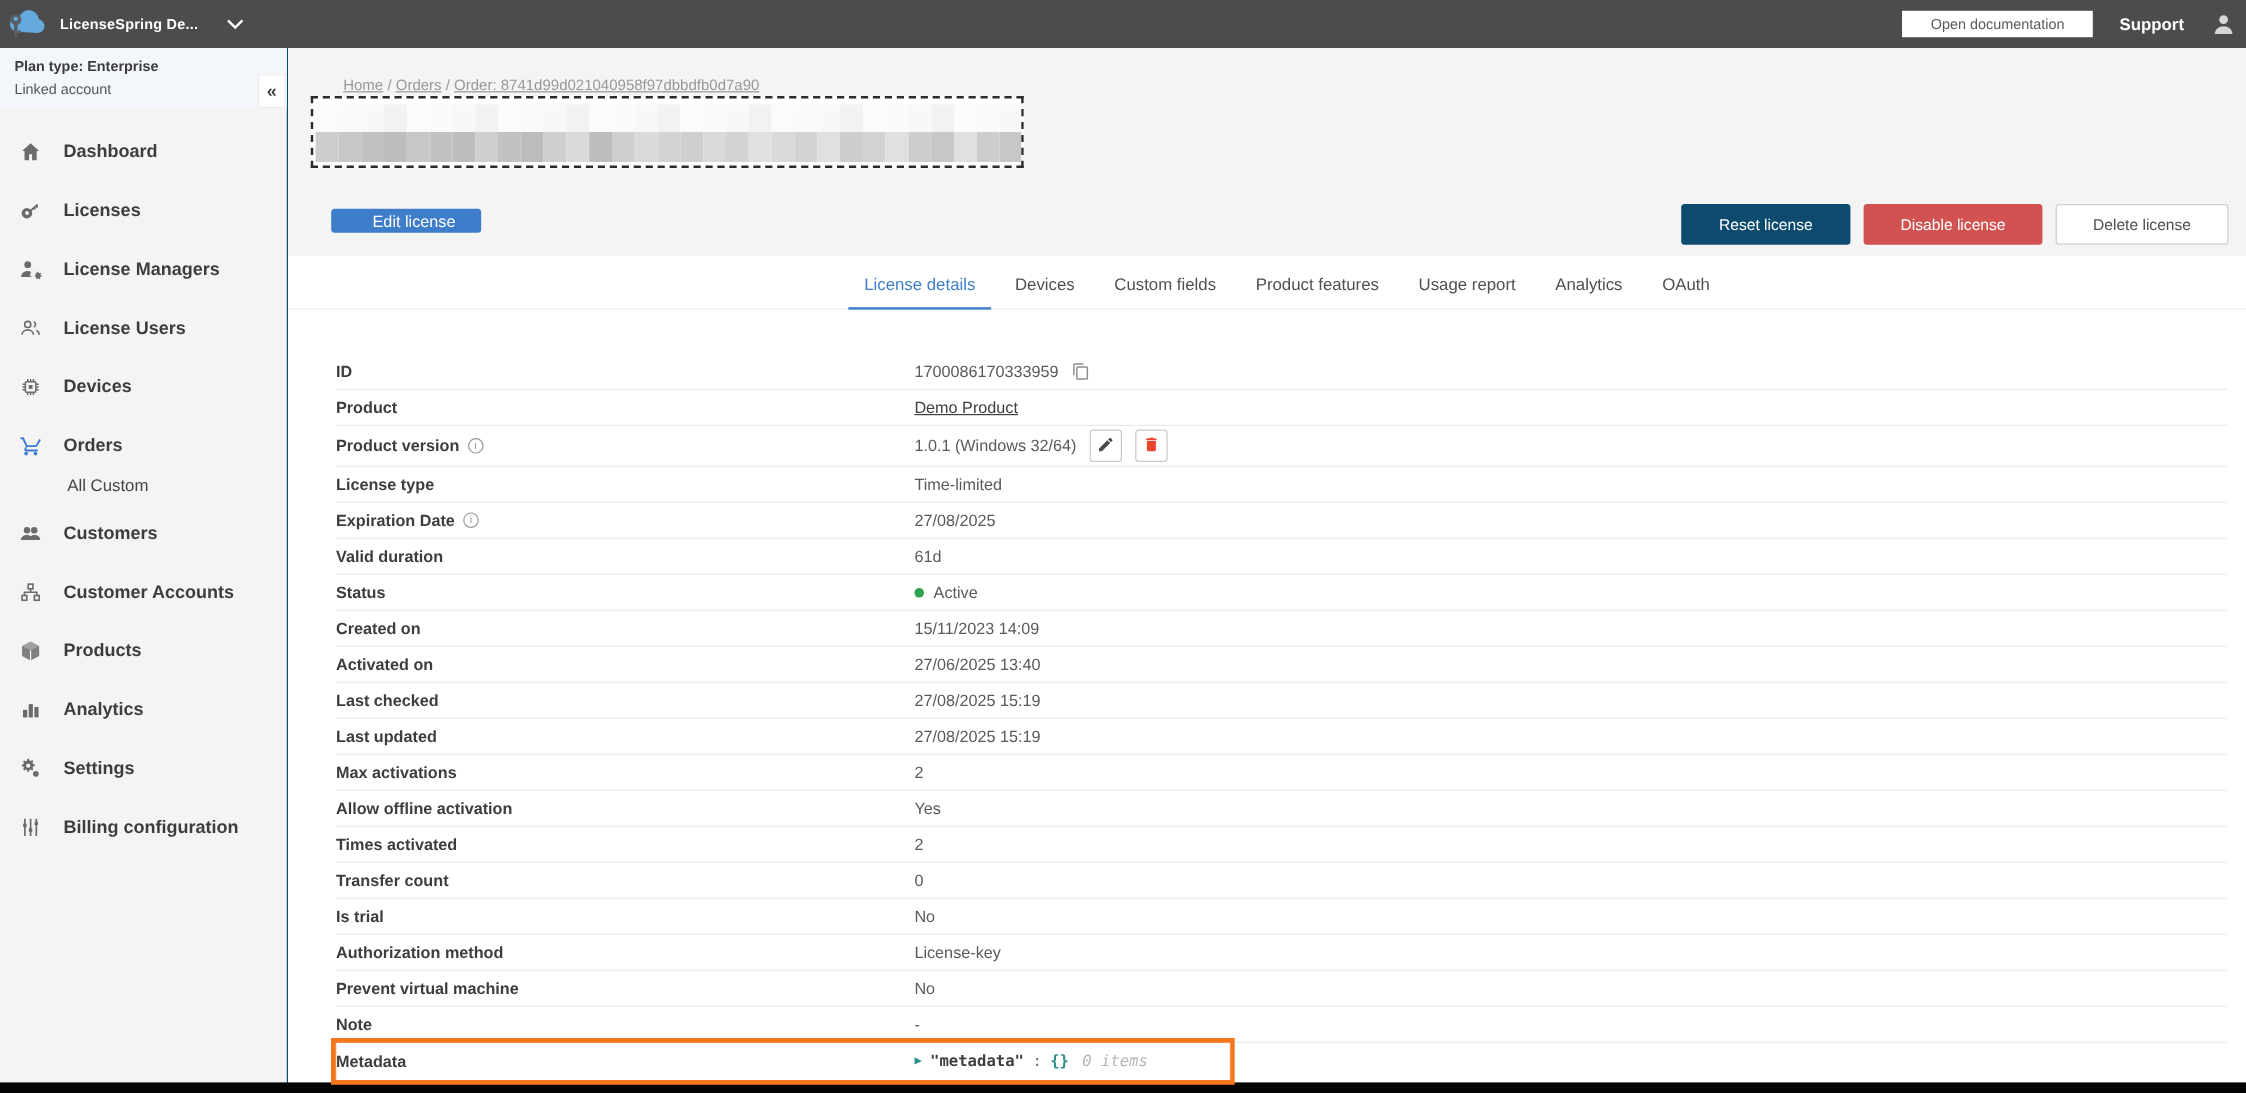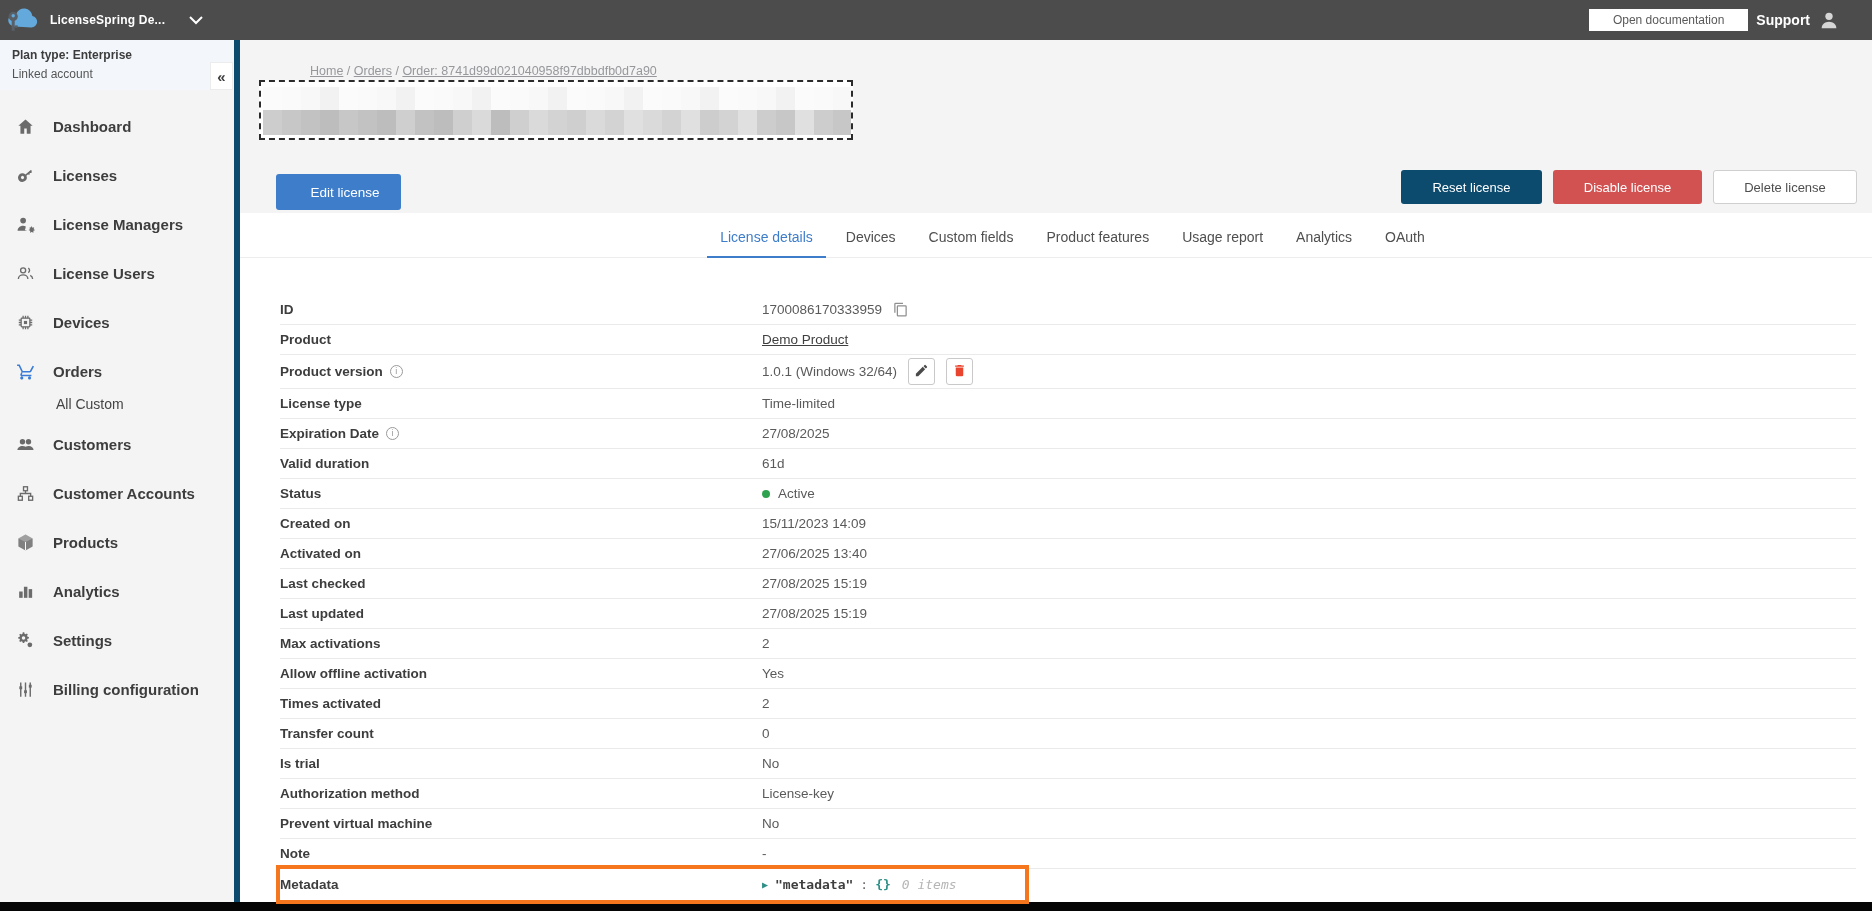--- a/index.html
+++ b/index.html
@@ -4,58 +4,58 @@
 <style>
   * { margin:0; padding:0; box-sizing:border-box; }
   html,body { width:1872px; height:911px; overflow:hidden; background:#f4f4f4;
               font-family:"Liberation Sans", sans-serif; }
 
   
   .header { height:40px; background:#4c4c4c; display:flex; align-items:center; color:#fff; position:relative; z-index:7; }
   .logo-wrap { width:240px; display:flex; align-items:center; gap:10px; padding-left:4px; }
   .app-title { font-size:12px; font-weight:bold; letter-spacing:.2px; white-space:nowrap; }
   .title-chevron { margin-left:14px; display:flex; align-items:center; cursor:pointer; }
-  .header-right { margin-left:auto; display:flex; align-items:center; gap:8px; padding-right:32px; }
+  .header-right { margin-left:auto; display:flex; align-items:center; gap:22px; padding-right:8px; }
   .doc-btn { background:#fff; color:#5a5a5a; font-size:12px; border:none; padding:4px 24px; cursor:pointer; font-family:inherit; }
   .support { font-size:14px; font-weight:bold; cursor:pointer; }
   .user-icon svg { display:block; }
 
   
   .app { display:flex; height:871px; }
-  .sidebar { width:240px; background:#f4f4f4; border-right:6px solid #0c4a6e; position:relative; flex:none; }
+  .sidebar { width:240px; background:#f4f4f4; border-right:1px solid #0c4a6e; position:relative; flex:none; }
   .main { flex:1; position:relative; background:#f4f4f4; }
 
   
   .plan-box { background:#f3f7fc; height:50px; padding:8px 12px; position:relative; }
   .plan-type { font-size:12px; font-weight:bold; color:#3c3c3c; }
   .linked { font-size:12px; color:#555; margin-top:5px; }
   .collapse-btn { position:absolute; right:1px; top:22px; width:23px; height:28px; background:#fff;
                   border:1px solid #ececec; color:#3f3f3f; font-size:15px; font-weight:bold;
                   display:flex; align-items:center; justify-content:center; cursor:pointer; }
   .nav { padding-top:12px; }
   .nav-item { height:49px; display:flex; align-items:center; padding-left:15px; gap:17px;
               font-size:15px; font-weight:600; color:#3d3d3d; cursor:pointer; }
   .nav-item.sub { height:32px; margin-top:-8px; padding-left:56px; font-weight:400; font-size:14px; color:#444; }
   .nav-icon { width:21px; height:21px; display:flex; align-items:center; justify-content:center; color:#6b6b6b; flex:none; }
   .nav-icon svg { width:19px; height:19px; }
   .nav-icon.blue { color:#3a7bd5; }
 
   
-  .breadcrumb { position:absolute; left:46px; top:24px; font-size:12.5px; color:#97989c;margin-left:24px; }
+  .breadcrumb { position:absolute; left:46px; top:24px; font-size:12.5px; color:#97989c; }
   .breadcrumb .bc-link, .breadcrumb .bc-cur { text-decoration:underline; color:#97989c; cursor:pointer; }
   .breadcrumb .bc-cur { cursor:default; }
   .key-box { position:absolute; left:19px; top:40px; width:594px; height:60px; border:2px dashed #2b2b2b; background:#fff; padding:5px 2px 0 2px; overflow:hidden; }
   .key-row { display:flex; }
   .key-row .blk { width:19px; flex:none; }
   .key-row1 .blk { height:23px; }
   .key-row2 .blk { height:25px; }
 
   
   .btn { border:none; border-radius:3px; font-family:inherit; font-size:13px; cursor:pointer; }
-  .edit-btn { position:absolute; left:36px; top:134px; width:125px; height:36px; background:#3d7dca; color:#fff; font-size:13.5px;padding-left:13px; }
+  .edit-btn { position:absolute; left:36px; top:134px; width:125px; height:20px; background:#3d7dca; color:#fff; font-size:13.5px;padding-left:13px; }
   .right-actions { position:absolute; top:130px; right:15px; display:flex; gap:11px; }
   .right-actions .btn { height:34px; }
   .reset-btn { width:141px; background:#0c4a6e; color:#fff; }
   .disable-btn { width:149px; background:#d25252; color:#fff; }
   .delete-btn { width:144px; background:#fff; color:#4f4f4f; border:1px solid #cfcfcf; }
 
   
   .panel { position:absolute; left:0; right:0; top:173px; bottom:0; background:#fff; }
   .tabs { display:flex; align-items:flex-end; height:45px; padding-left:40px; border-bottom:1px solid #ededed;justify-content:center; }
   .tab { padding:11px 13px; margin-right:7px; font-size:14px; color:#4f4f4f; background:none; border:none;

